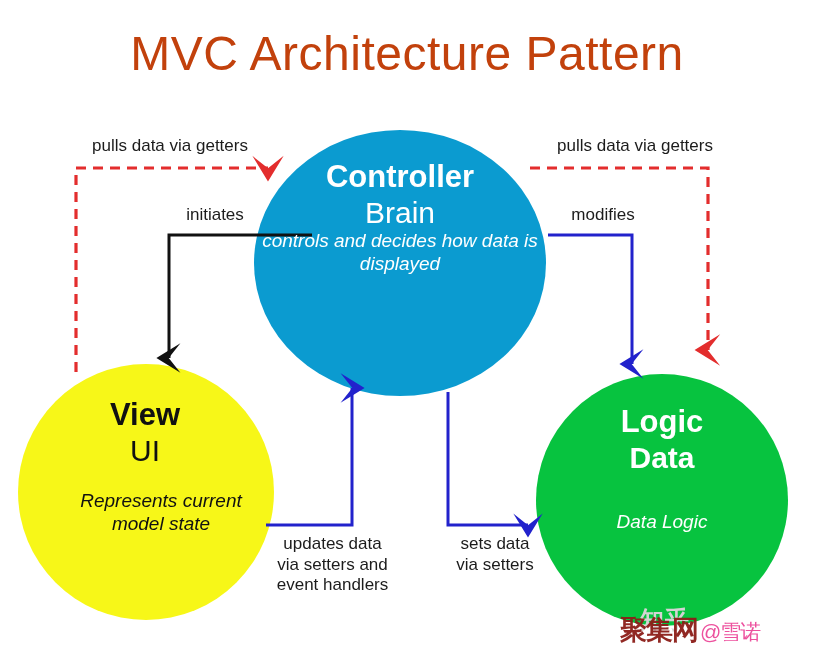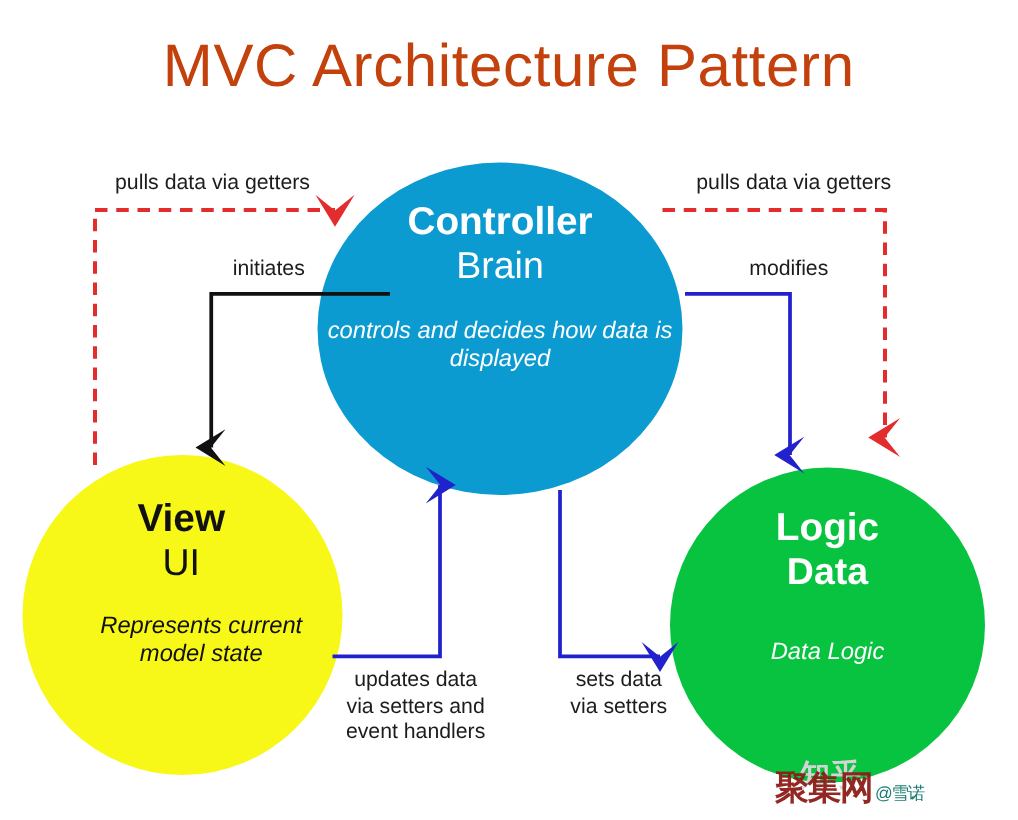--- a/index.html
+++ b/index.html
@@ -65,21 +65,21 @@
     display: block;
     line-height: 1.22;
   }
 
   #controller-text {
     left: 255px;
     top: 160px;
     width: 290px;
     color: #ffffff;
   }
-  #controller-text .node-desc { margin-top: 24px; }
+  #controller-text .node-desc { }
 
   #view-text {
     left: 20px;
     top: 398px;
     width: 250px;
     color: #111111;
   }
   #view-text .node-desc { margin-top: 22px; margin-left: 32px; }
 
   #model-text {
@@ -96,43 +96,43 @@
     font-size: 17px;
     color: #1c1c1c;
     text-align: center;
     line-height: 1.22;
     white-space: pre-line;
     pointer-events: none;
   }
   #label-pulls-left  { left: 60px;  top: 136px; width: 220px; text-align: center; }
   #label-pulls-right { left: 520px; top: 136px; width: 230px; text-align: center; }
   #label-initiates   { left: 140px; top: 205px; width: 150px; }
-  #label-modifies    { left: 556px; top: 205px; width: 150px; }
+  #label-modifies    { left: 528px; top: 205px; width: 150px; }
   #label-updates     { left: 250px; top: 534px; width: 165px; }
   #label-sets        { left: 420px; top: 534px; width: 150px; }
 
   
   #watermark {
     position: absolute;
     left: 620px;
     top: 612px;
     display: flex;
     align-items: baseline;
     gap: 2px;
     opacity: 0.95;
   }
   #watermark .wm-main {
     font-size: 27px;
     font-weight: bold;
     color: #8c1d18;
     letter-spacing: -1px;
   }
   #watermark .wm-sub {
-    font-size: 14px;
-    color: #0f766e;
+    font-size: 21px;
+    color: #ec4899;
     letter-spacing: -1px;
   }
   #watermark-ghost {
     position: absolute;
     left: 640px;
     top: 604px;
     font-size: 24px;
     color: #d4d4d4;
     letter-spacing: 1px;
     font-weight: bold;

